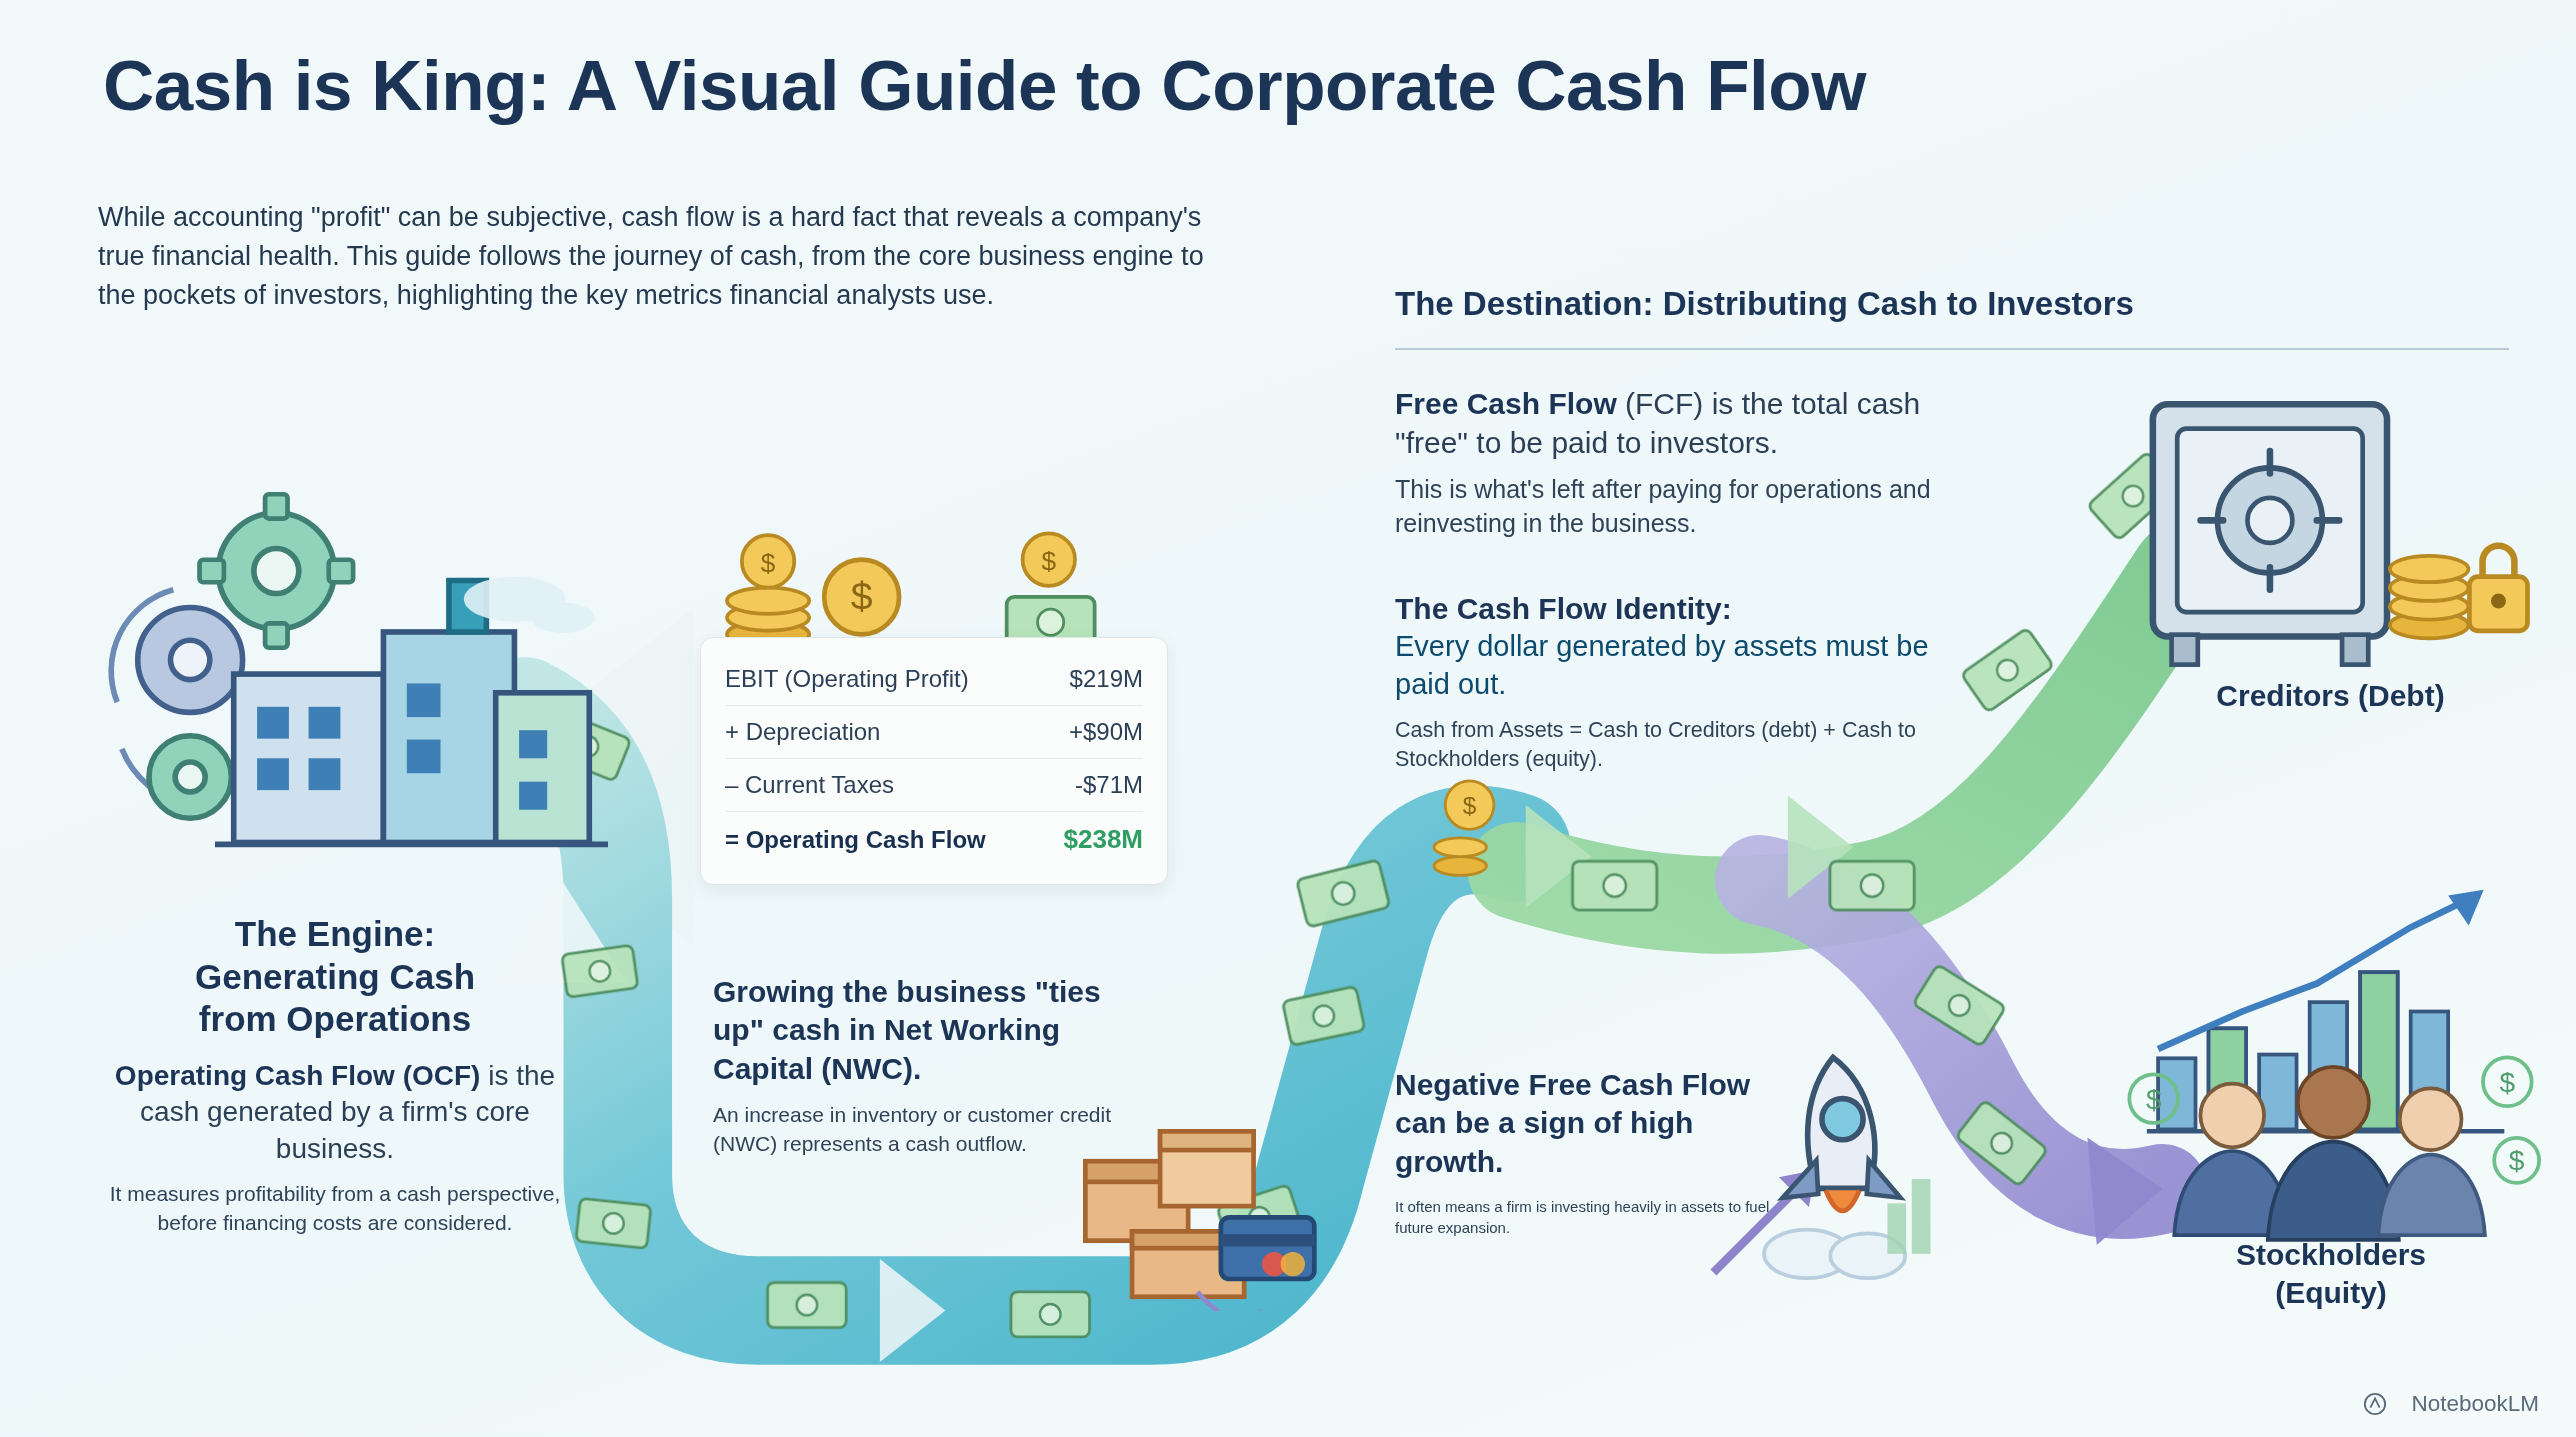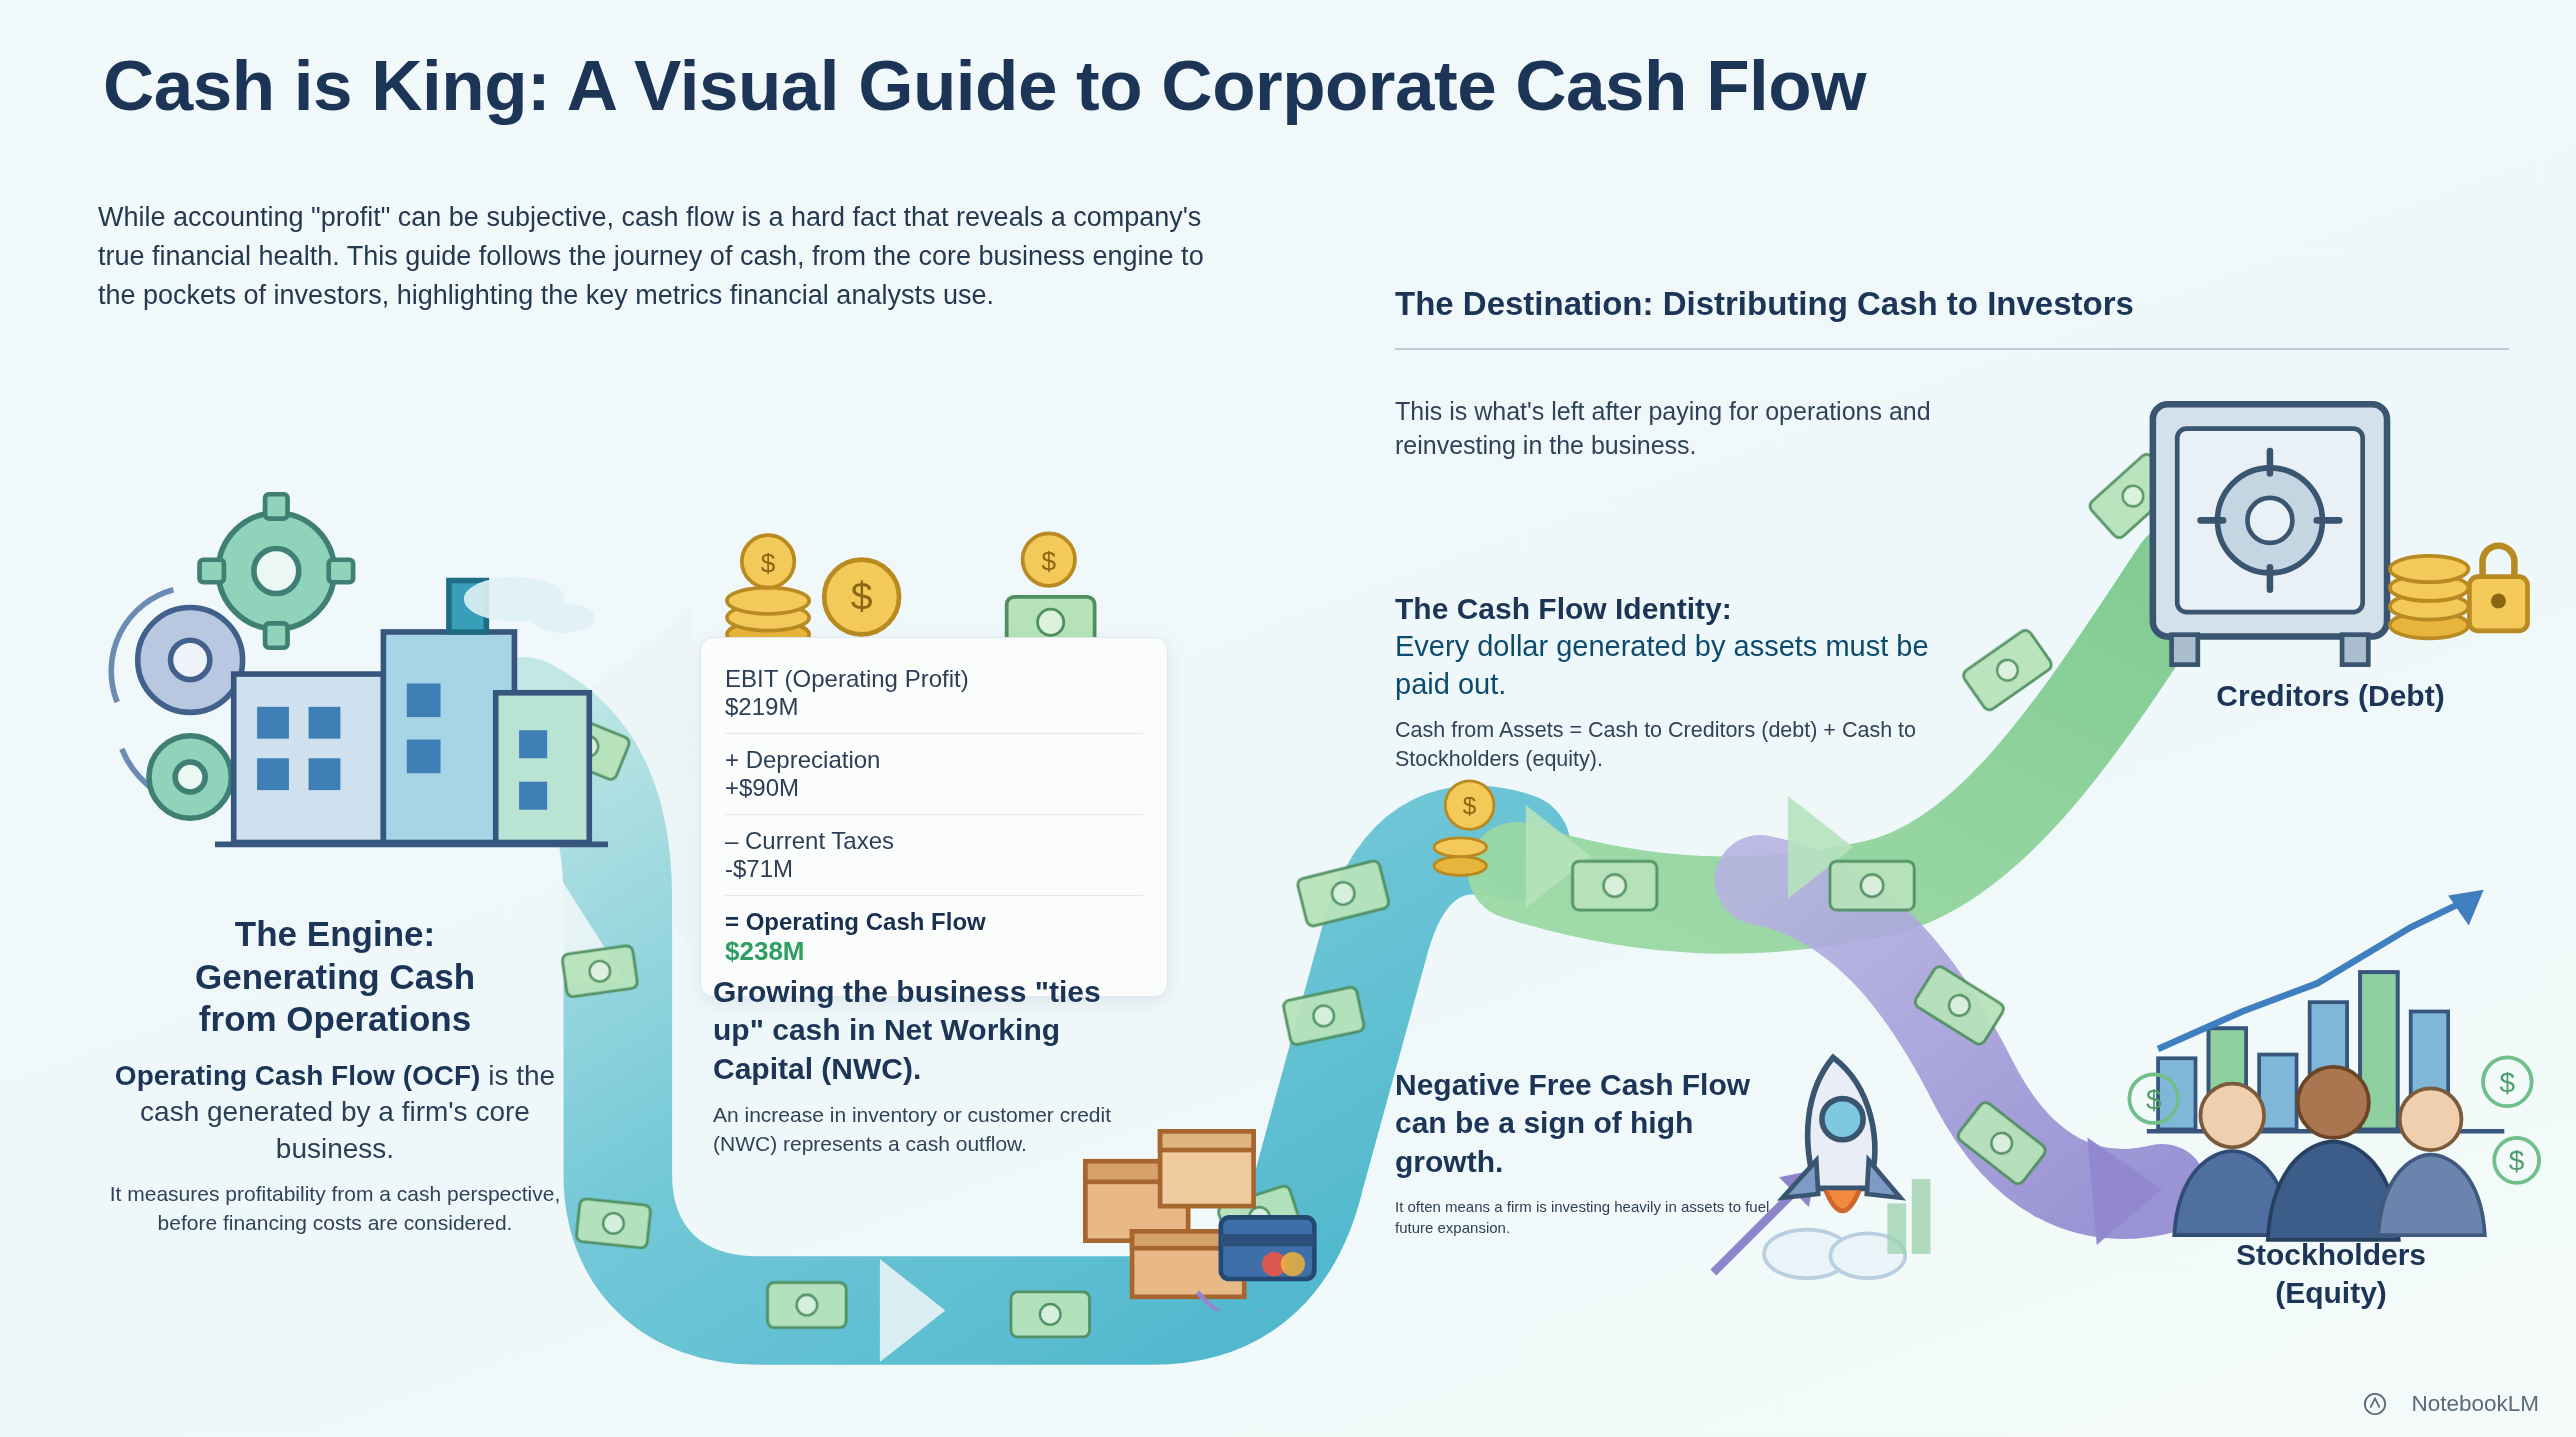--- a/index.html
+++ b/index.html
@@ -183,21 +183,20 @@
     box-sizing: border-box;
   }
   .calc-row {
     display: flex;
     justify-content: space-between;
     align-items: baseline;
     font-size: 24px;
     color: #2b3f56;
     padding: 12px 0;
     border-bottom: 1.4px solid #e3e9ec;
-    flex-direction: column;
   }
   .calc-row:last-child { border-bottom: none; }
   .calc-row.total .calc-label { font-weight: bold; color: #17304f; }
   .calc-row.total .calc-value { font-weight: bold; color: #2f9e63; font-size: 26px; }
   .calc-label { white-space: nowrap; }
   .calc-value { white-space: nowrap; font-weight: 500; }
 
   
   .creditors-label {
     position: absolute;
@@ -570,20 +569,23 @@
 
 <div class="nwc-block">
   <div class="nwc-title">Growing the business "ties up" cash in Net Working Capital (NWC).</div>
   <div class="nwc-note">An increase in inventory or customer credit (NWC) represents a cash outflow.</div>
 </div>
 
 <div class="dest-heading">The Destination: Distributing Cash to Investors</div>
 <div class="dest-rule"></div>
 
 <div class="fcf-block">
+  <div class="fcf-head">
+    <b>Free Cash Flow</b><span> (FCF) is the total cash "free" to be paid to investors.</span>
+  </div>
   <div class="fcf-sub">This is what's left after paying for operations and reinvesting in the business.</div>
 </div>
 
 <div class="identity-block">
   <div class="identity-head">The Cash Flow Identity:</div>
   <div class="identity-sub-strong">Every dollar generated by assets must be paid out.</div>
   <div class="identity-note">Cash from Assets = Cash to Creditors (debt) + Cash to Stockholders (equity).</div>
 </div>
 
 <div class="neg-block">

